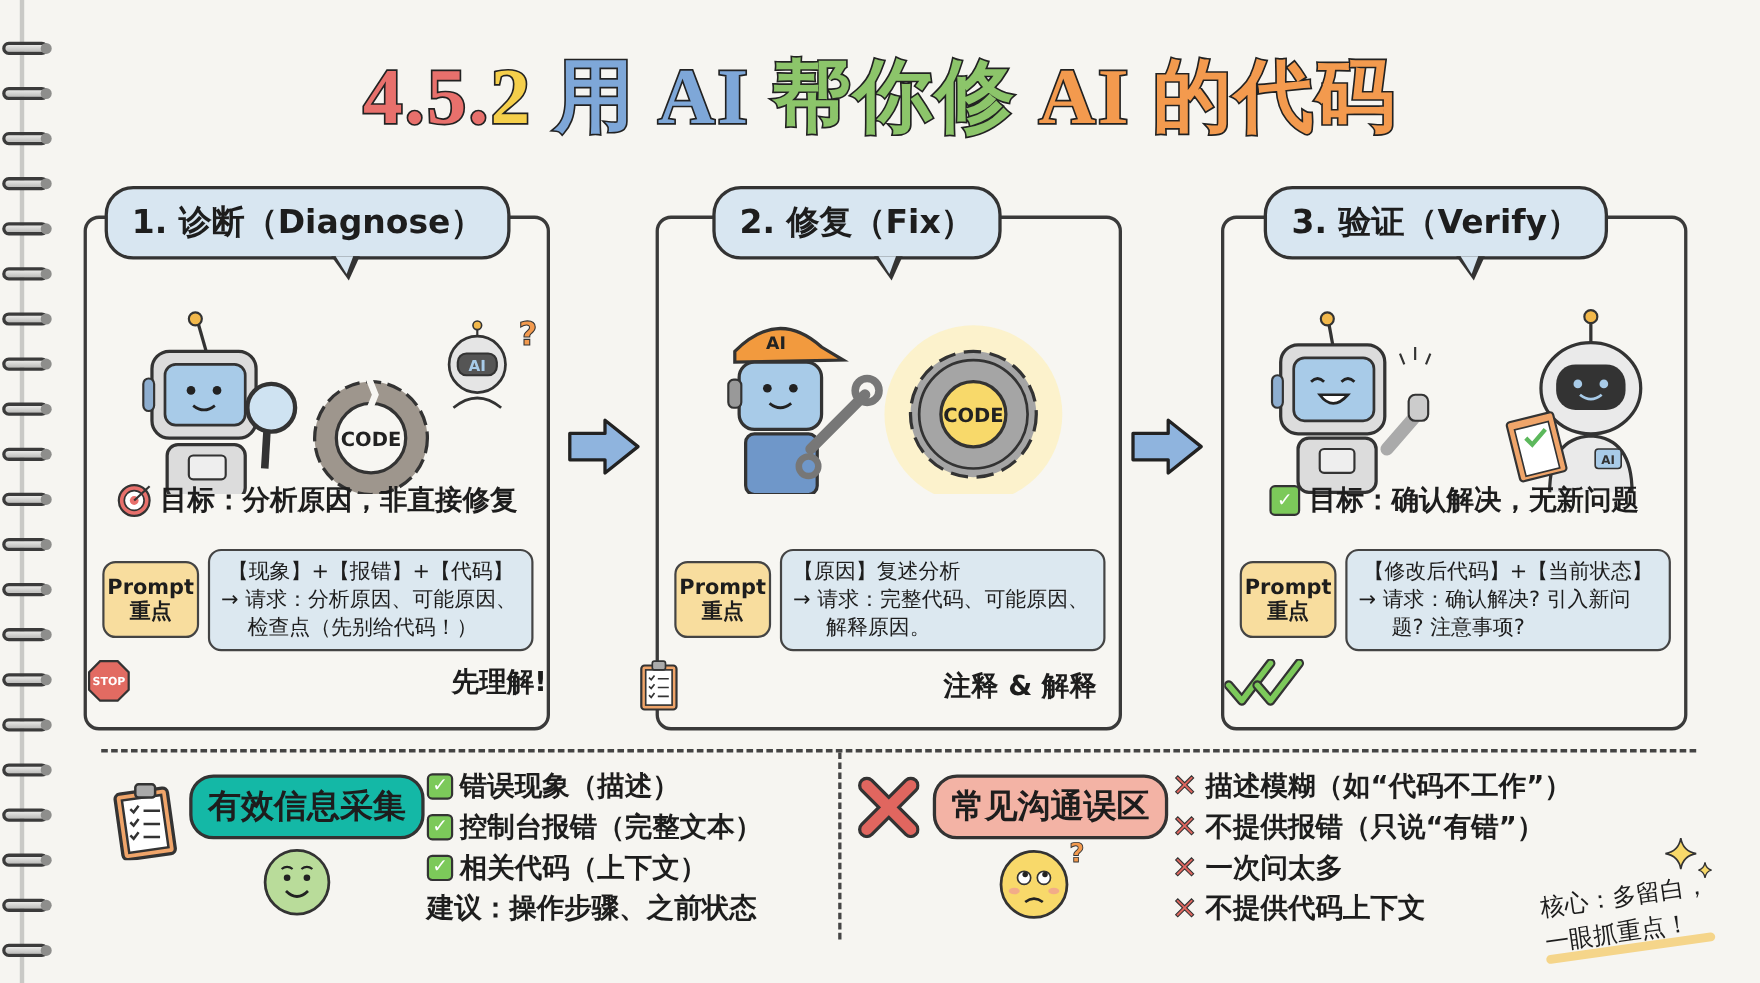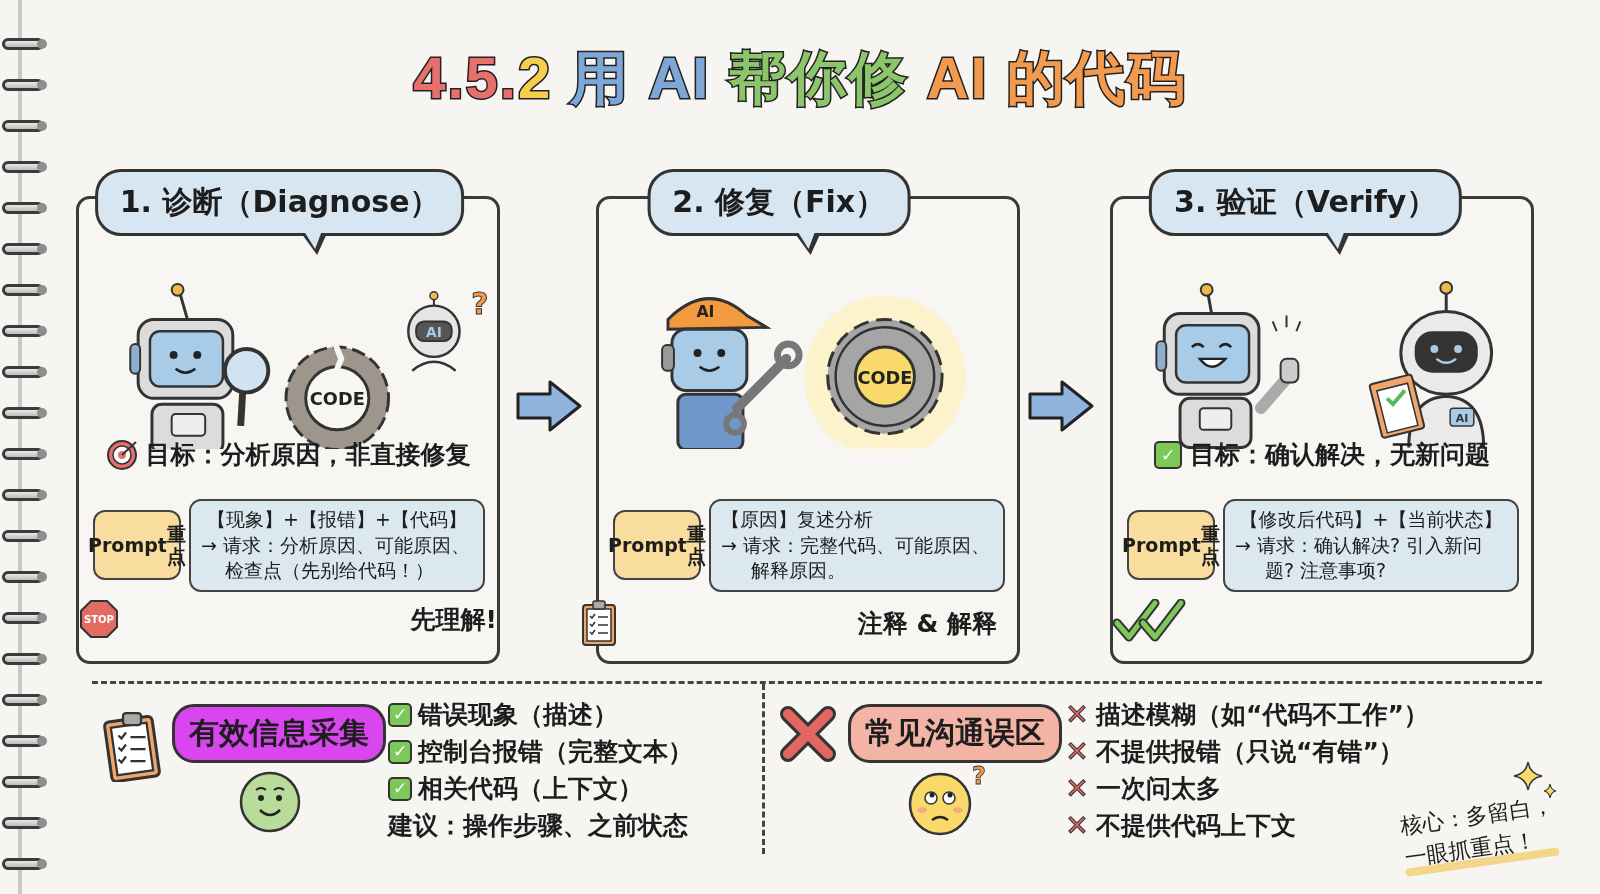--- a/index.html
+++ b/index.html
@@ -17,22 +17,22 @@
     border: 3px solid #3b3b3b; border-radius: 8px;
     background: linear-gradient(#e8e8e6, #bdbdbb);
   }
   .ring::after {
     content: ""; position: absolute; right: -6px; top: -2px; width: 10px; height: 10px;
     border-radius: 50%; background: #8e8e8c;
   }
 
   .title {
     position: absolute; left: 0; top: 40px; width: 1600px; text-align: center;
-    font-size: 58px; font-weight: bold; letter-spacing: 2px;
-    font-family: Liberation Sans, sans-serif;
+    font-size: 72px; font-weight: bold; letter-spacing: 2px;
+    font-family: Liberation Serif, serif;
   }
   .title span { -webkit-text-stroke: 3px #222; paint-order: stroke fill; }
   .t-red { color: #e8706c; }
   .t-yellow { color: #f5cf4b; }
   .t-blue { color: #7ea7d8; }
   .t-green { color: #8cc56a; }
   .t-orange { color: #f39a4e; }
 
   .panel {
     position: absolute; top: 196px; width: 424px; height: 468px;
@@ -57,21 +57,21 @@
 
   .goal {
     position: absolute; top: 239px; left: 0; width: 100%; text-align: center;
     font-size: 25px; font-weight: bold; display: flex; justify-content: center; align-items: center; gap: 8px;
   }
   .goal .gicon { width: 32px; height: 32px; display: inline-block; }
 
   .prompt-row { position: absolute; top: 300px; left: 14px; right: 12px; display: flex; align-items: center; gap: 8px; }
   .prompt-tag {
     width: 88px; height: 70px; background: #f8dd9e; border: 2.5px solid #444; border-radius: 12px;
-    display: flex; align-items: center; justify-content: center;
+    display: flex; flex-direction: column; align-items: center; justify-content: center;
     font-size: 19px; font-weight: bold; line-height: 1.2; flex: none;
   }
   .prompt-body {
     flex: 1; background: #dce8f0; border: 2.5px solid #444; border-radius: 12px;
     padding: 6px 10px; font-size: 19px; line-height: 1.35; font-weight: 500;
   }
   .prompt-body div { white-space: nowrap; }
   .footer-note {
     position: absolute; top: 400px; left: 0; width: 100%;
     display: flex; justify-content: space-between; align-items: center; gap: 10px;
@@ -80,21 +80,21 @@
 
   .arrow { position: absolute; top: 378px; width: 70px; height: 56px; }
 
   .hdash { position: absolute; top: 681px; left: 92px; width: 1450px; border-top: 3px dashed #444; }
   .vdash { position: absolute; top: 684px; left: 762px; height: 170px; border-left: 3px dashed #444; }
 
   .pill {
     position: absolute; border: 3px solid #333; border-radius: 22px; font-size: 30px; font-weight: bold;
     padding: 6px 14px; white-space: nowrap;
   }
-  .pill.green { background: #d946ef; }
+  .pill.green { background: #14b8a6; }
   .pill.red { background: #f3b3a5; }
 
   .list { position: absolute; font-size: 25px; font-weight: bold; line-height: 37px; }
   .list li { list-style: none; display: flex; align-items: center; gap: 6px; white-space: nowrap; }
   .chk {
     width: 24px; height: 24px; border: 2.5px solid #333; border-radius: 5px; background: #7cc95a;
     display: inline-flex; align-items: center; justify-content: center; color: #fff; font-size: 17px; flex: none;
   }
   .xm { color: #e0665f; font-size: 28px; font-weight: 900; width: 26px; text-align: center; flex: none; -webkit-text-stroke: 1px #333; }
 

